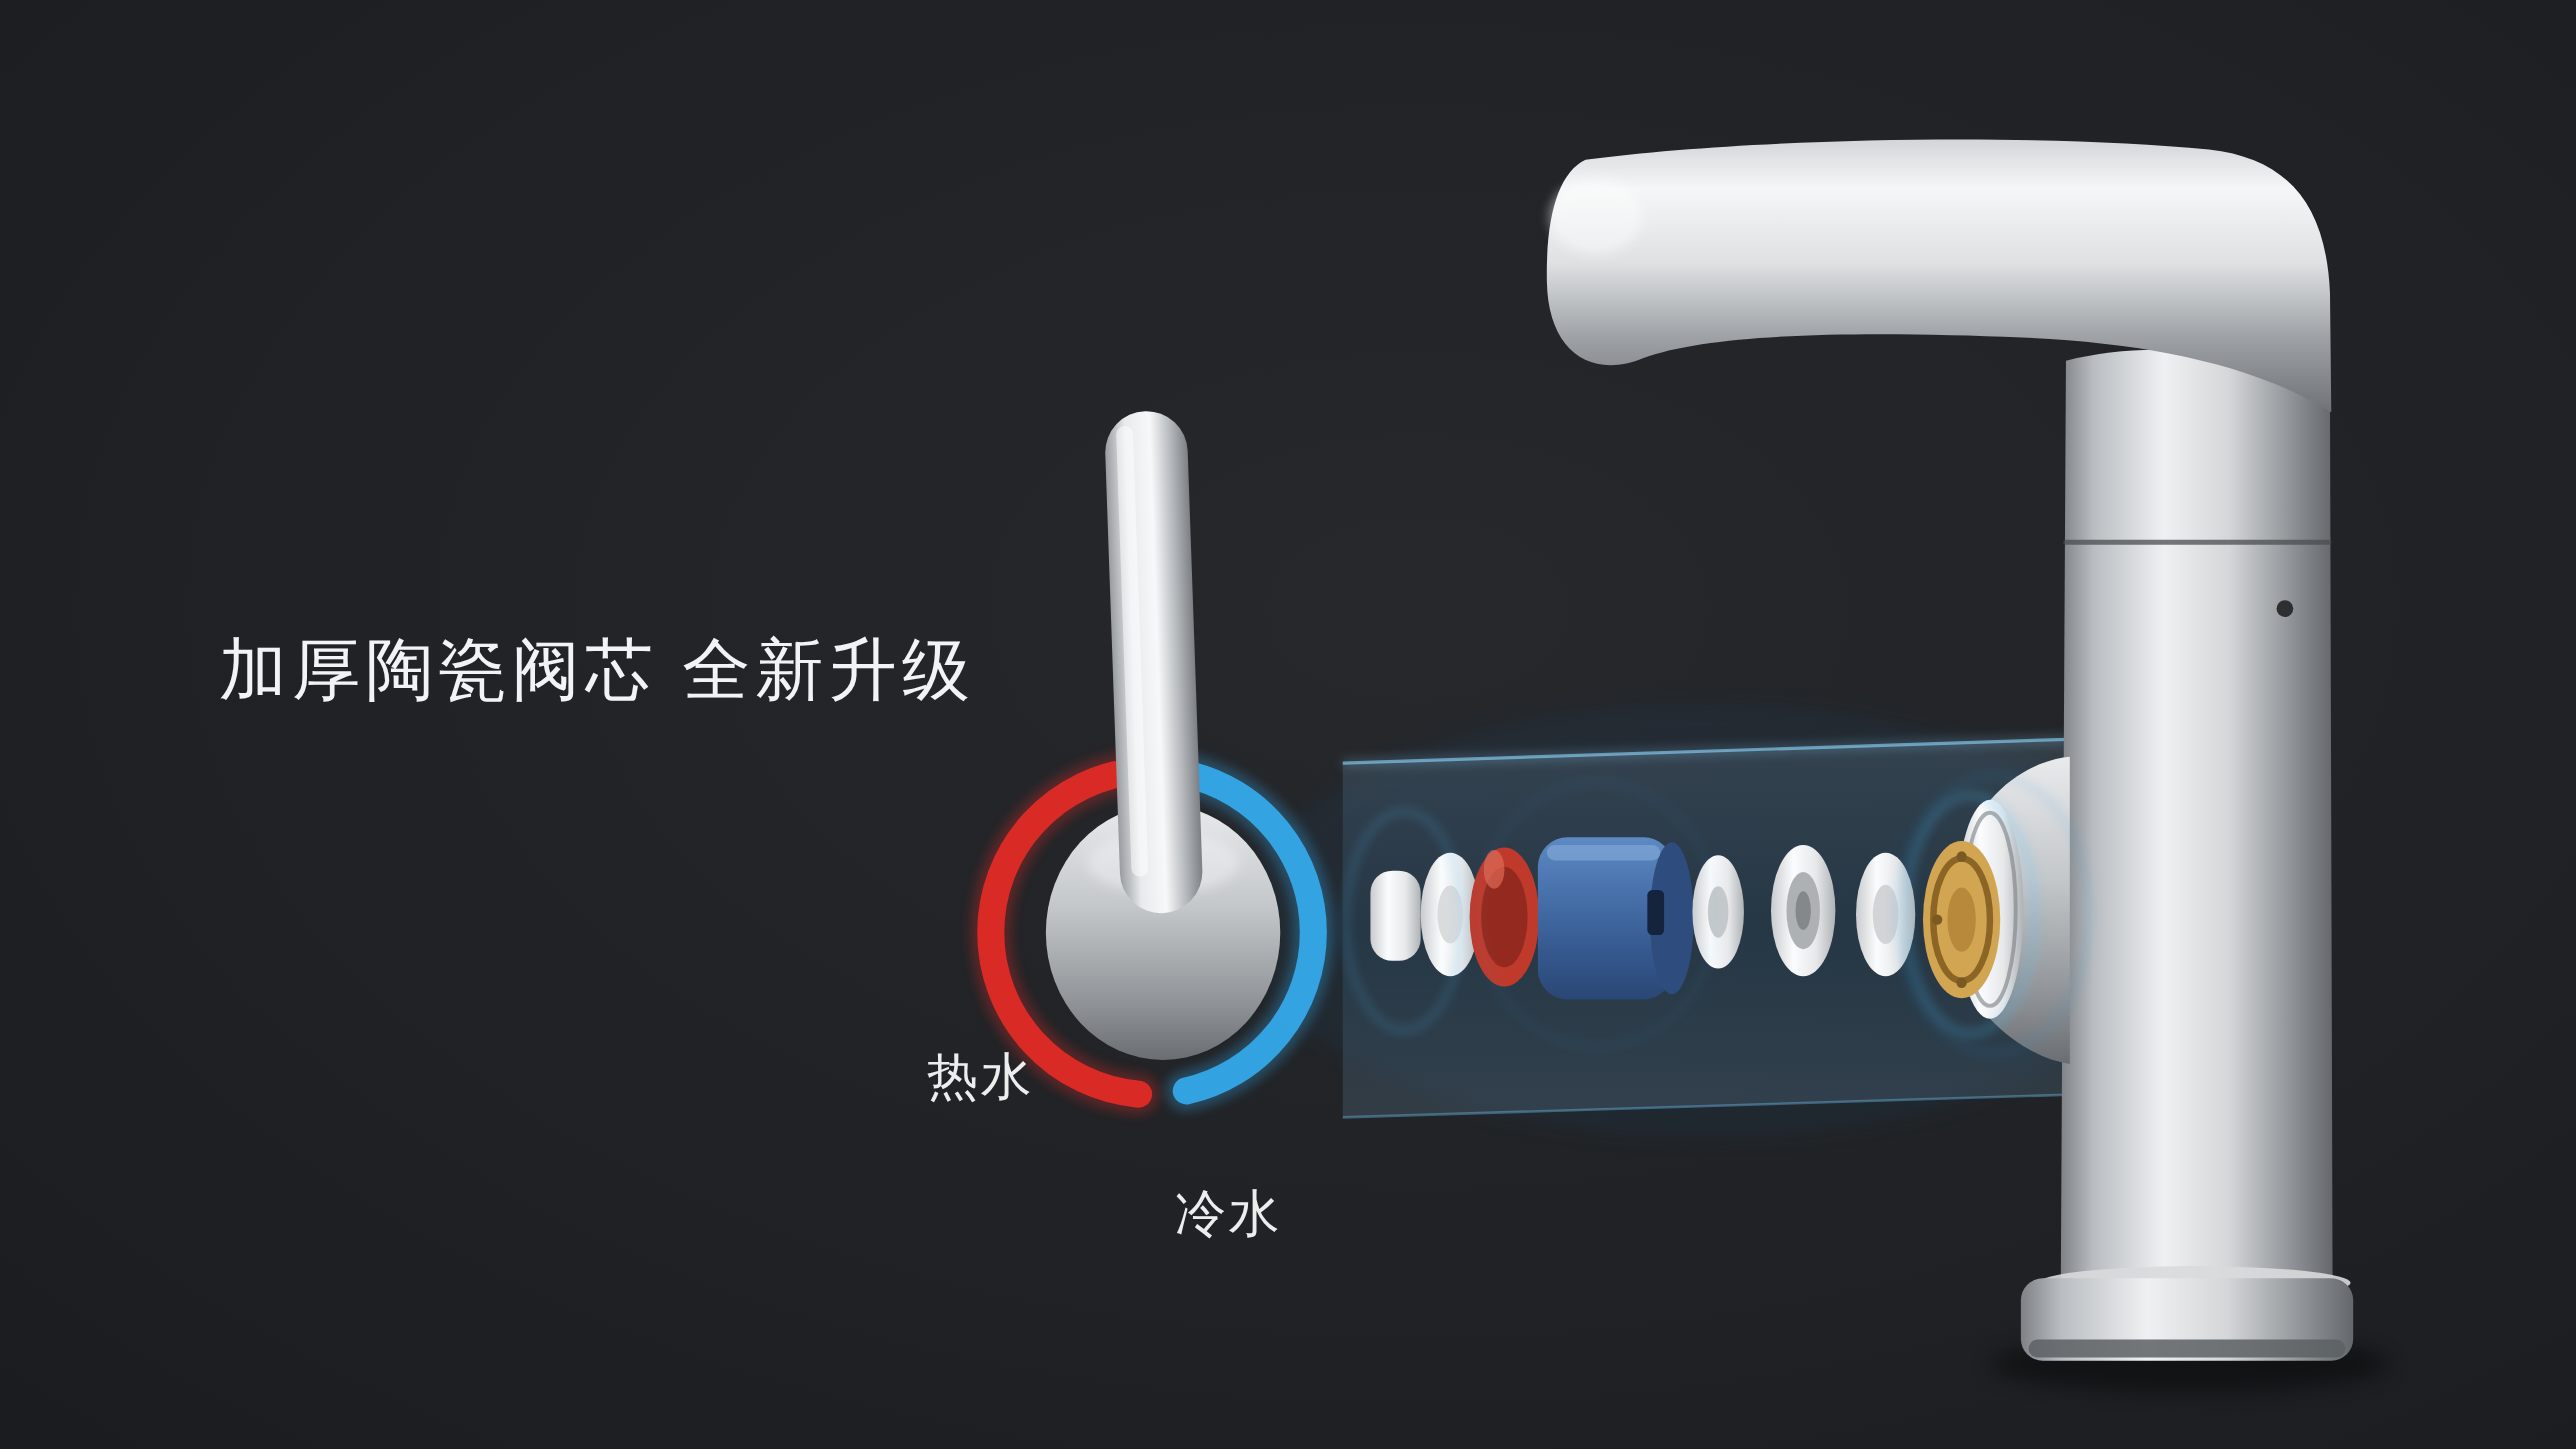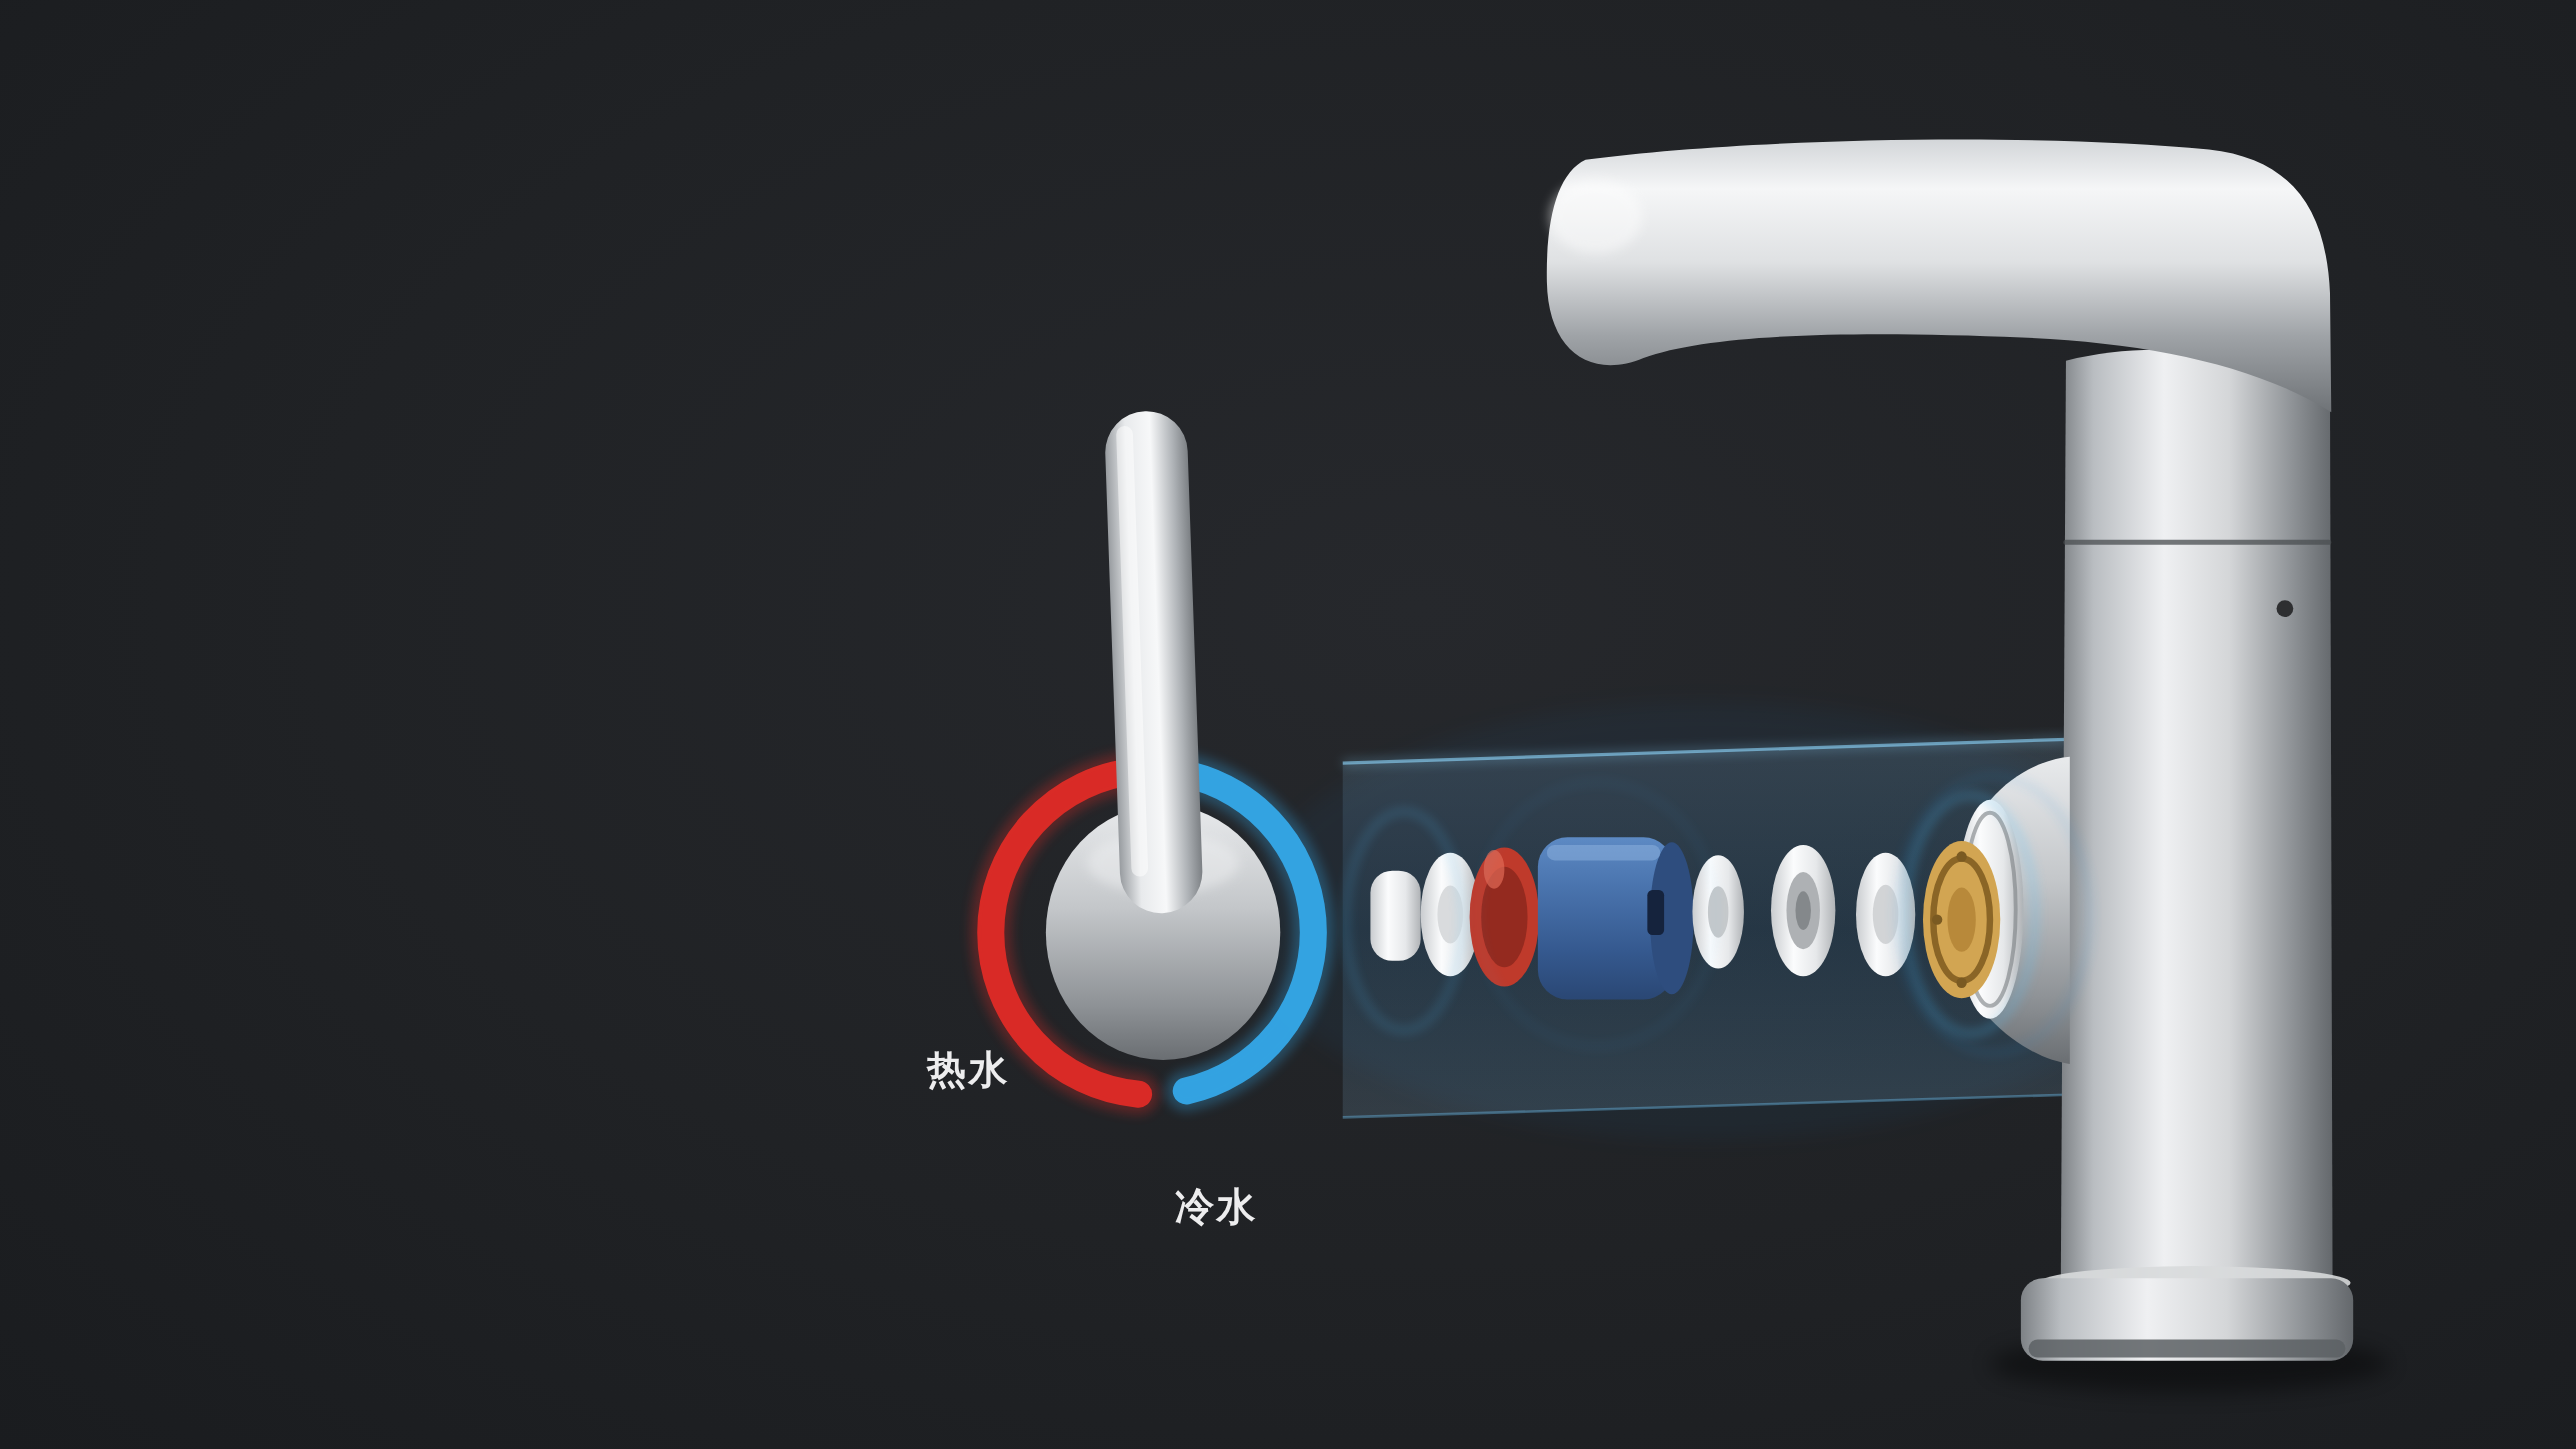--- a/index.html
+++ b/index.html
@@ -16,21 +16,21 @@
     font-size:68px;font-weight:500;color:#f2f3f4;
     letter-spacing:5.2px;white-space:nowrap;
   }
   .subline{
     position:absolute;left:222px;top:726px;
     font-size:48px;font-weight:400;color:#d2d3d4;
     letter-spacing:3.9px;white-space:nowrap;
   }
   .water-label{
     position:absolute;
-    font-size:39px;font-weight:700;color:#ededee;
+    font-size:51px;font-weight:400;color:#ededee;
     letter-spacing:2.6px;white-space:nowrap;
   }
   .water-label.hot{left:927px;top:1043px;}
   .water-label.cold{left:1175px;top:1180px;}
 </style>
 </head>
 <body>
 
 <div class="stage">
 
@@ -195,18 +195,19 @@
     <g>
       <ellipse cx="1806" cy="1448" rx="182" ry="198" fill="url(#gradCap)"></ellipse>
       <ellipse cx="1806" cy="1340" rx="118" ry="48" fill="#f2f3f4" opacity="0.45" filter="url(#blur8)"></ellipse>
       <g transform="rotate(-2 1806 1440)">
         <rect x="1742" y="638" width="128" height="780" rx="64" fill="url(#gradLever)"></rect>
         <rect x="1760" y="660" width="26" height="700" rx="13" fill="#ffffff" opacity="0.5"></rect>
       </g>
     </g>
   </svg>
 
+  <div class="headline">加厚陶瓷阀芯  全新升级</div>
 
   <div class="water-label hot">热水</div>
   <div class="water-label cold">冷水</div>
 
 </div>
 
 
 </body></html>

